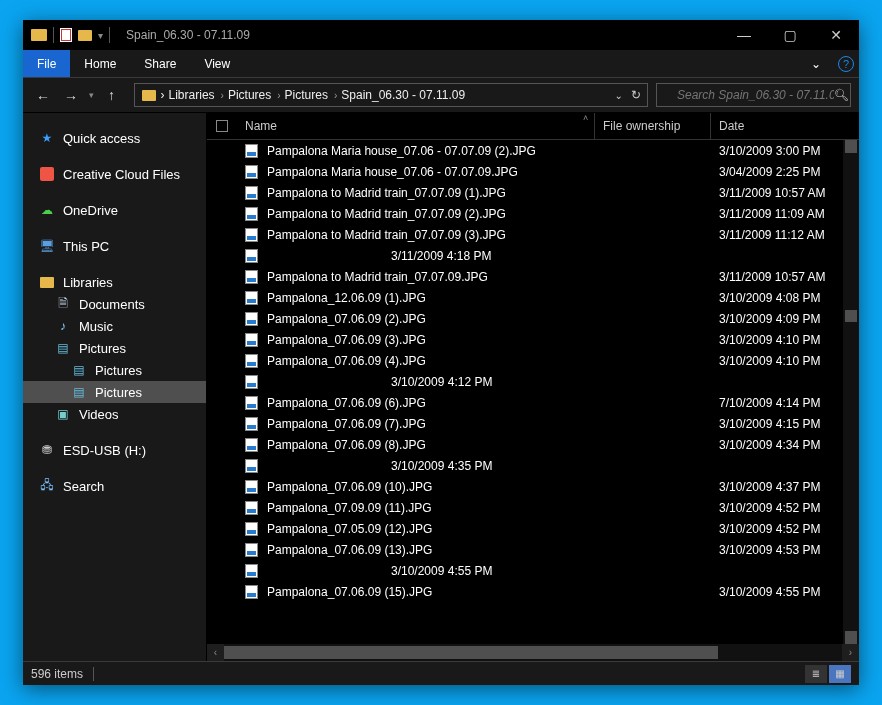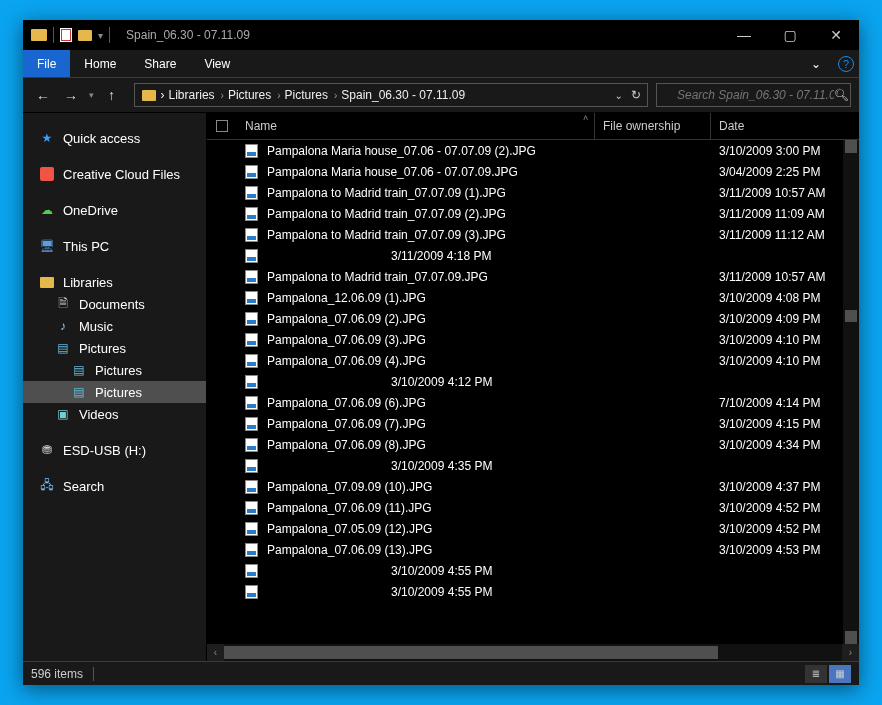--- a/index.html
+++ b/index.html
@@ -369,30 +369,30 @@
               <span class="jpg"></span>
             </span>
             <span class="fown"></span>
             <span class="fdate">3/10/2009 4:35 PM</span>
           </div>
           <div class="row">
             <span class="pad"></span>
             <span class="fico">
               <span class="jpg"></span>
             </span>
-            <span class="fname">Pampalona_07.09.09 (10).JPG</span>
+            <span class="fname">Pampalona_07.06.09 (10).JPG</span>
             <span class="fown"></span>
             <span class="fdate">3/10/2009 4:37 PM</span>
           </div>
           <div class="row">
             <span class="pad"></span>
             <span class="fico">
               <span class="jpg"></span>
             </span>
-            <span class="fname">Pampalona_07.06.09 (11).JPG</span>
+            <span class="fname">Pampalona_07.09.09 (11).JPG</span>
             <span class="fown"></span>
             <span class="fdate">3/10/2009 4:52 PM</span>
           </div>
           <div class="row">
             <span class="pad"></span>
             <span class="fico">
               <span class="jpg"></span>
             </span>
             <span class="fname">Pampalona_07.05.09 (12).JPG</span>
             <span class="fown"></span>
@@ -413,20 +413,21 @@
               <span class="jpg"></span>
             </span>
             <span class="fown"></span>
             <span class="fdate">3/10/2009 4:55 PM</span>
           </div>
           <div class="row">
             <span class="pad"></span>
             <span class="fico">
               <span class="jpg"></span>
             </span>
+            <span class="fname">Pampalona_07.06.09 (15).JPG</span>
             <span class="fown"></span>
             <span class="fdate">3/10/2009 4:55 PM</span>
           </div>
           <div class="vbar">
           <div class="thumb" style="top:0;height:13px"></div>
           <div class="thumb" style="top:170px;height:12px"></div>
           <div class="thumb" style="bottom:0;height:13px"></div>
         </div>
       </div>
       <div class="hscroll">

